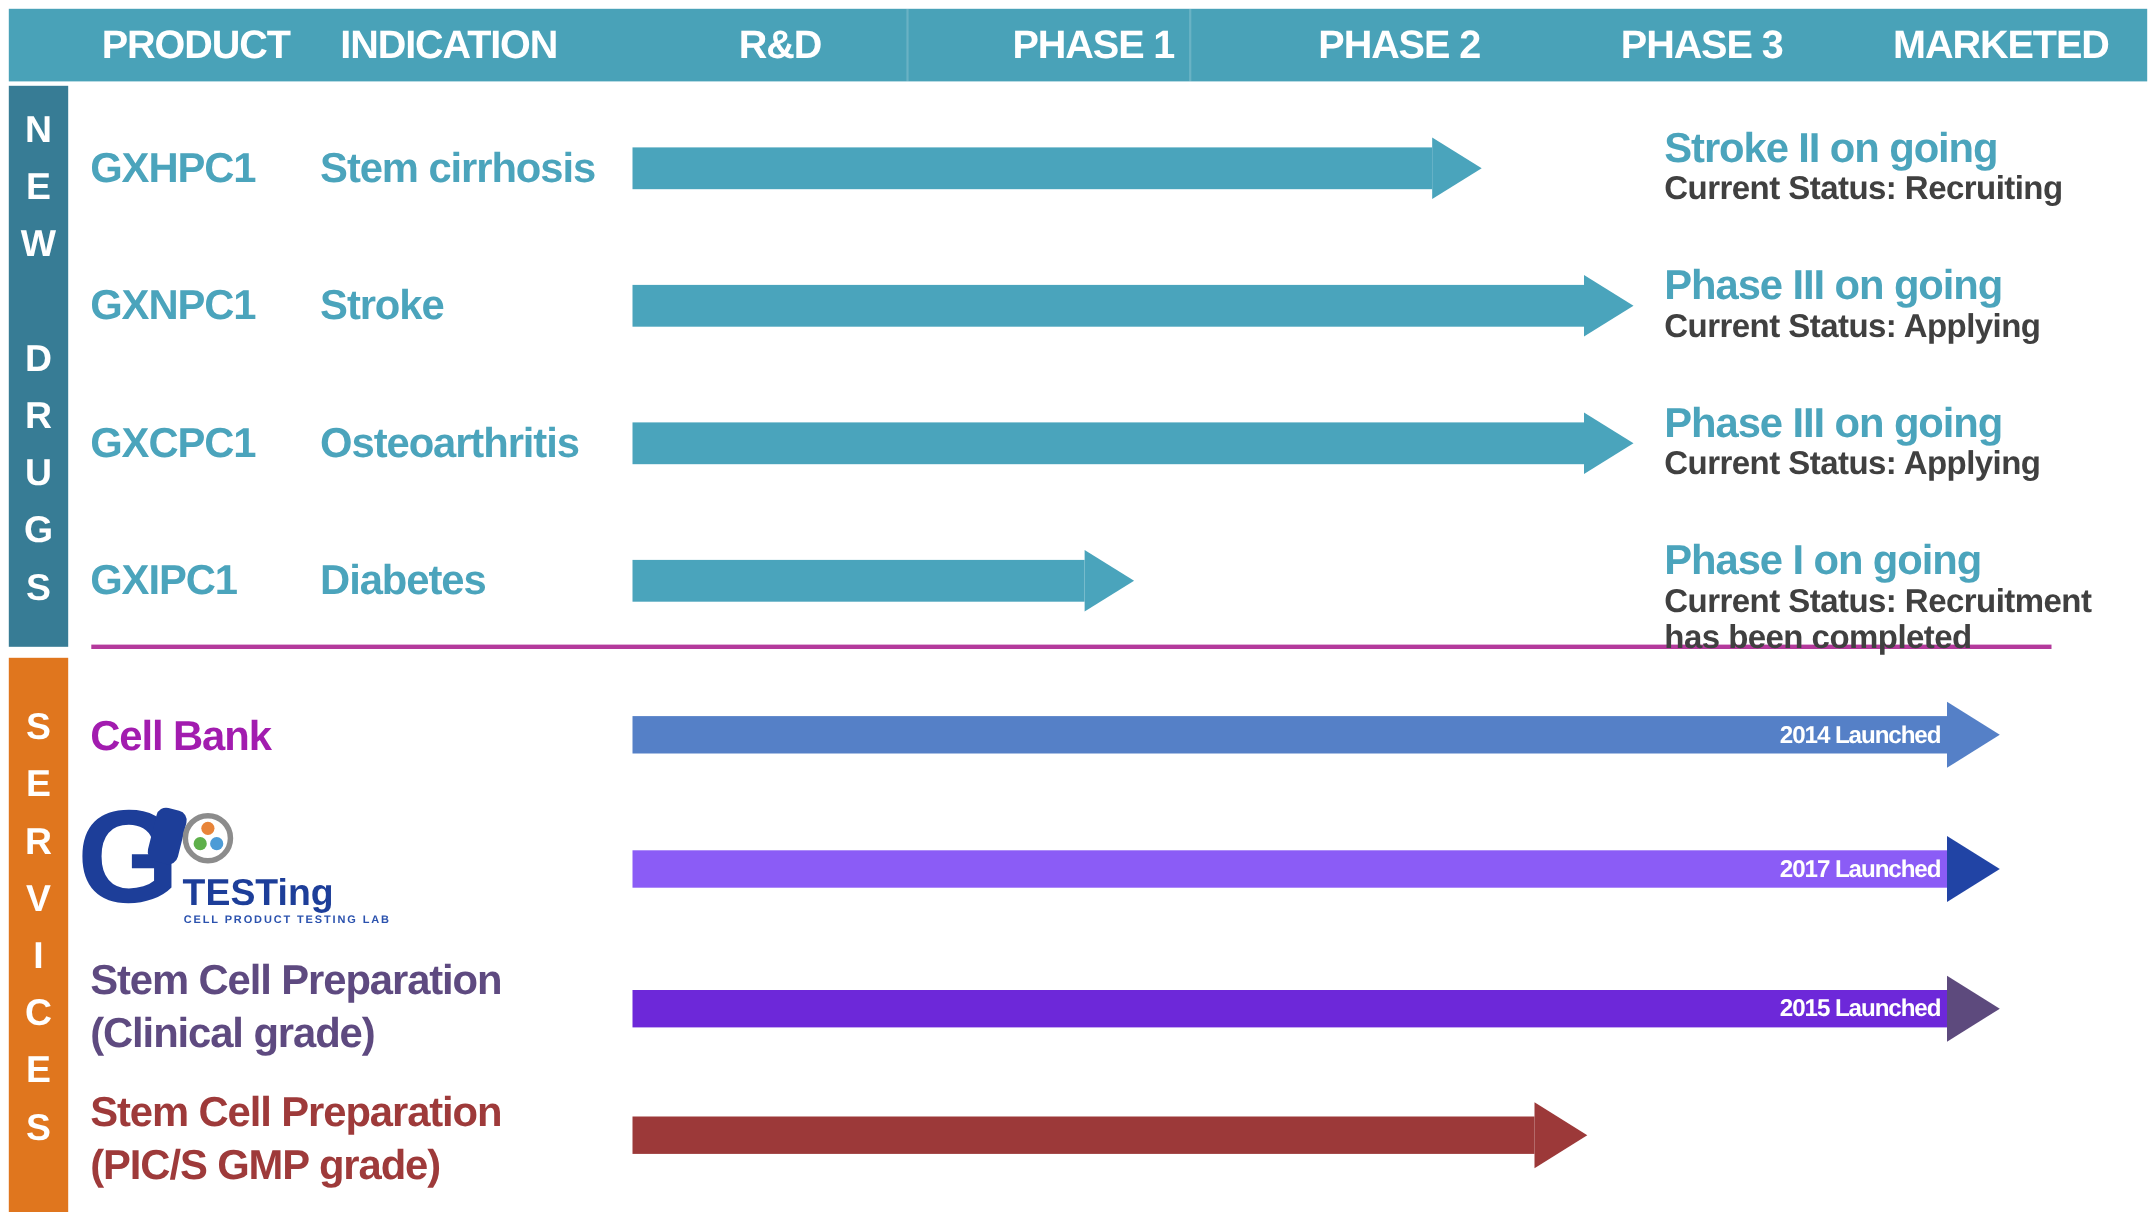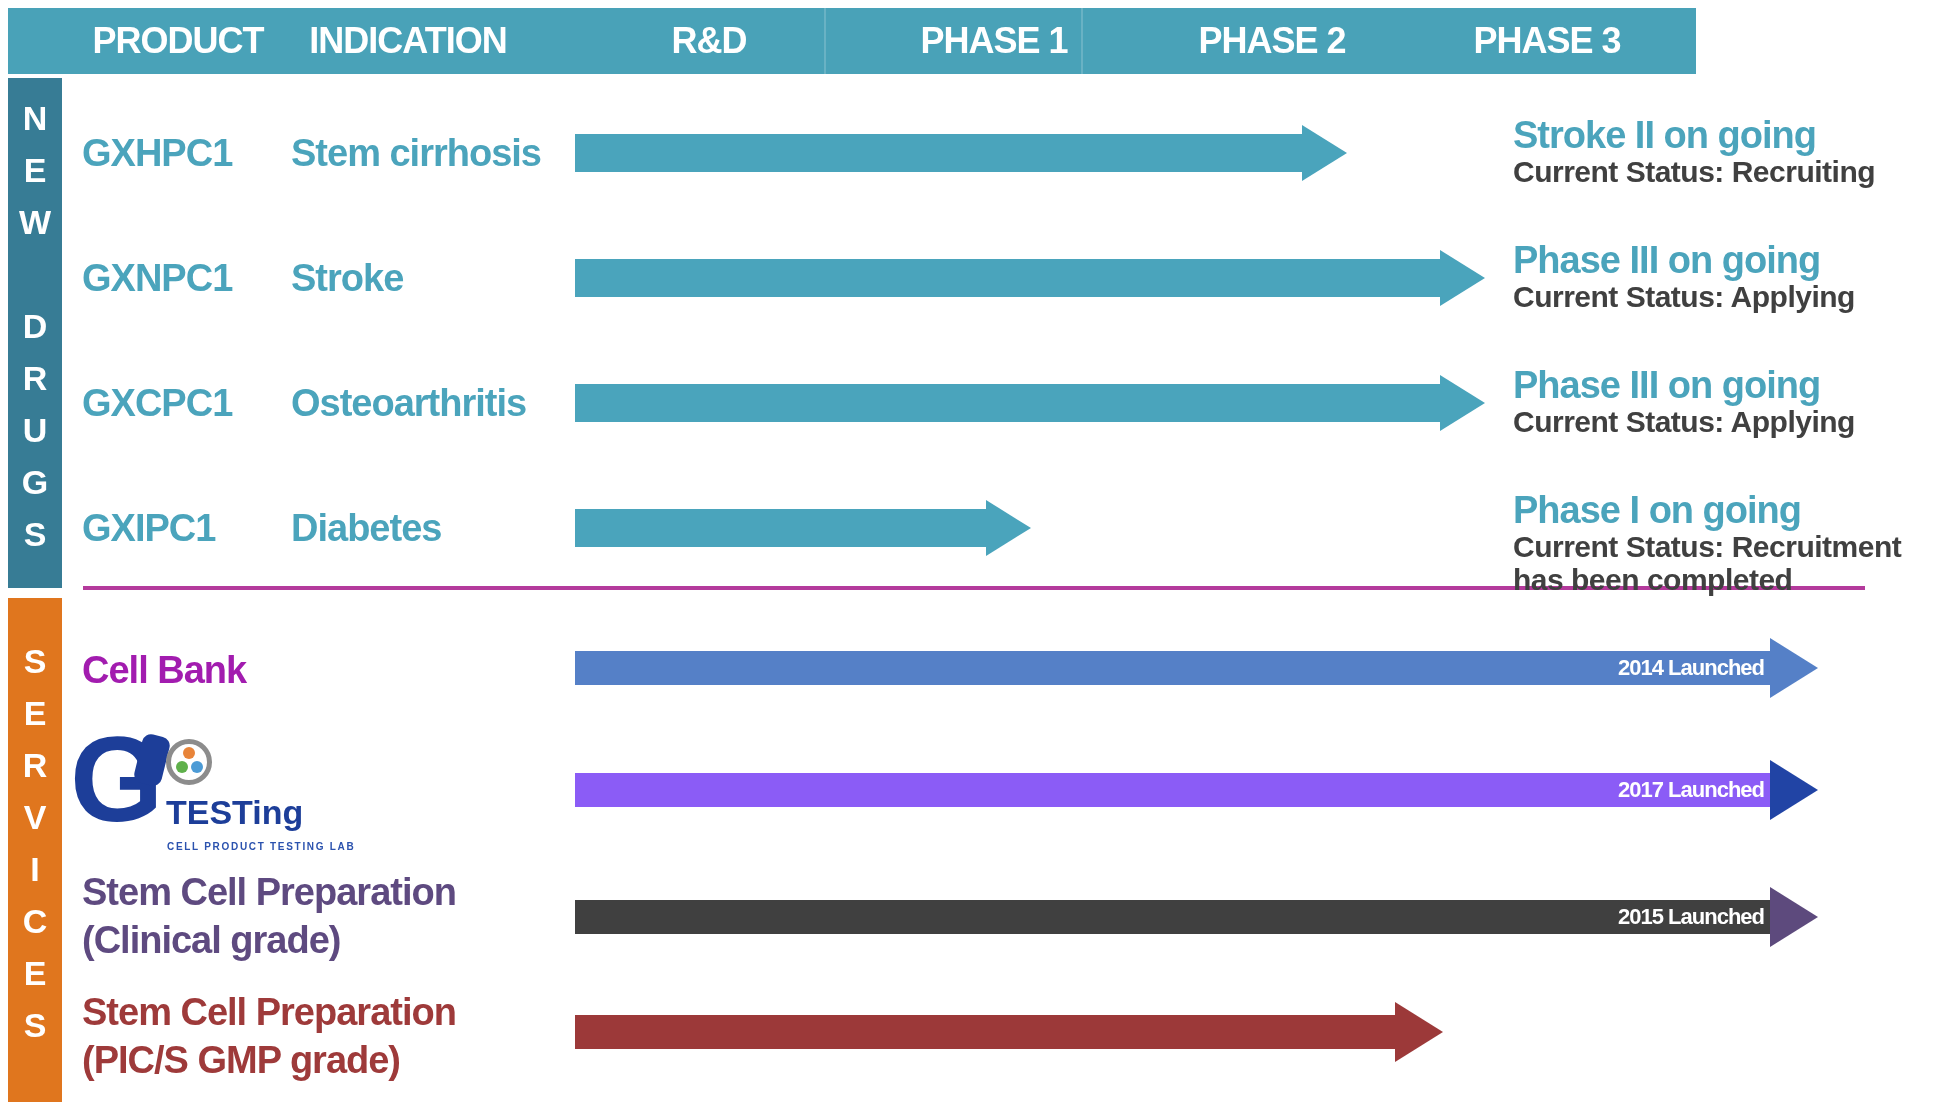--- a/index.html
+++ b/index.html
@@ -1,20 +1,20 @@
 <!DOCTYPE html>
 <html><head>
 <meta charset="utf-8">
 <style>
   html,body{margin:0;padding:0;background:#ffffff;}
   .canvas{position:relative;width:1960px;height:1102px;background:#ffffff;overflow:hidden;
           font-family:"Liberation Sans","DejaVu Sans",sans-serif;font-weight:700;}
 
   
-  .header{position:absolute;left:8px;top:8px;width:1688px;height:66px;background:#49A2B8;}
+  .header{position:absolute;left:8px;top:8px;width:1944px;height:66px;background:#49A2B8;}
   .hlabel{position:absolute;top:50%;transform:translate(-50%,-50%);color:#fff;font-size:36px;
           letter-spacing:-1px;white-space:nowrap;}
   .vdiv{position:absolute;top:0;bottom:0;width:2px;background:rgba(255,255,255,0.18);}
 
   
   .sidebar{position:absolute;left:8px;width:54px;display:flex;align-items:center;justify-content:center;}
   .sidebar.nd{top:78px;height:510px;background:#377C95;}
   .sidebar.sv{top:598px;height:504px;background:#E0761E;}
   .vert{writing-mode:vertical-lr;text-orientation:upright;color:#fff;font-size:34px;
         letter-spacing:14px;white-space:pre;line-height:54px;}
@@ -34,36 +34,36 @@
   .bar{position:absolute;height:38px;}
   .sbar{position:absolute;height:34px;display:flex;align-items:center;justify-content:flex-end;
         padding-right:6px;box-sizing:border-box;}
   .launch{color:#fff;font-size:22px;letter-spacing:-1px;white-space:nowrap;}
   .head{position:absolute;width:0;height:0;border-style:solid;border-color:transparent;}
   .head.nd{border-width:28px 0 28px 45px;}
   .head.sv{border-width:30px 0 30px 48px;}
   .bg-teal{background:#4AA4BC;}   .bl-teal{border-left-color:#4AA4BC;}
   .bg-blue1{background:#5580C7;}  .bl-blue1{border-left-color:#5580C7;}
   .bg-blue2{background:#8b5cf6;}  .bl-blue2{border-left-color:#2144A5;}
-  .bg-purple{background:#404040;} .bl-purple{border-left-color:#5D4A7D;}
+  .bg-purple{background:#6d28d9;} .bl-purple{border-left-color:#5D4A7D;}
   .bg-brick{background:#9C3939;}  .bl-brick{border-left-color:#9C3939;}
 
   
   .logo{position:absolute;left:70px;top:745px;width:270px;height:110px;}
   .logo-g{position:absolute;left:0;top:-26px;font-size:120px;line-height:1;color:#1D3E99;}
   .logo-eyepiece{position:absolute;left:68px;top:-10px;width:28px;height:50px;background:#1D3E99;
                  border-radius:9px;transform:rotate(14deg);}
   .logo-circle{position:absolute;left:96px;top:-6px;width:46px;height:46px;border:5px solid #8C8C8C;
                border-radius:50%;background:#fff;box-sizing:border-box;}
   .dot{position:absolute;width:12px;height:12px;border-radius:50%;}
   .d-o{left:12px;top:3px;background:#E88439;}
   .d-g{left:5px;top:17px;background:#5FB04B;}
   .d-b{left:20px;top:17px;background:#4C9BD6;}
   .logo-word{position:absolute;left:96px;top:48px;font-size:34px;color:#1D3E99;letter-spacing:0;}
-  .logo-tag{position:absolute;left:97px;top:96px;font-size:10px;letter-spacing:1.7px;color:#2B52AE;white-space:nowrap;}
+  .logo-tag{position:absolute;left:97px;top:86px;font-size:10px;letter-spacing:1.7px;color:#2B52AE;white-space:nowrap;}
 </style>
 </head>
 <body>
 
 <div class="canvas">
 
   <div class="header">
     <span class="hlabel" style="left:170px">PRODUCT</span>
     <span class="hlabel" style="left:400px">INDICATION</span>
     <span class="hlabel" style="left:701px">R&amp;D</span>

